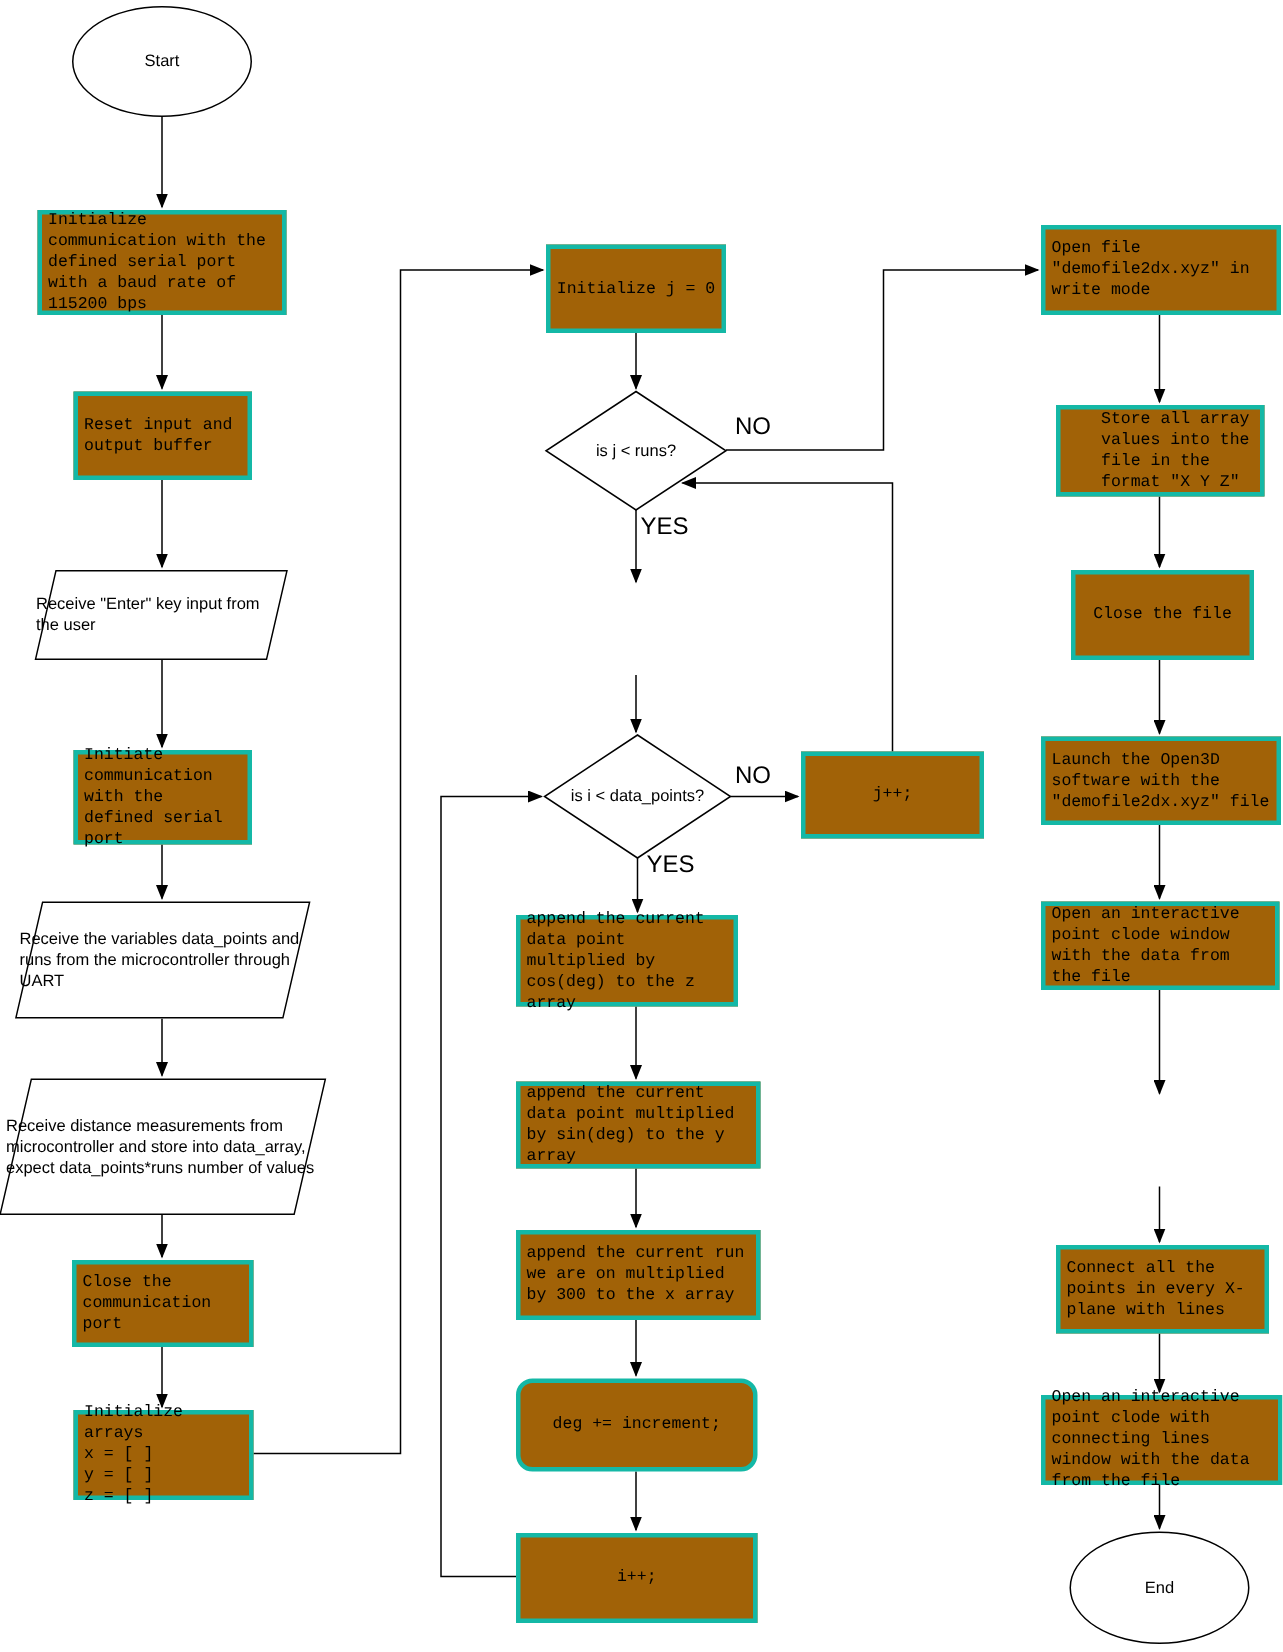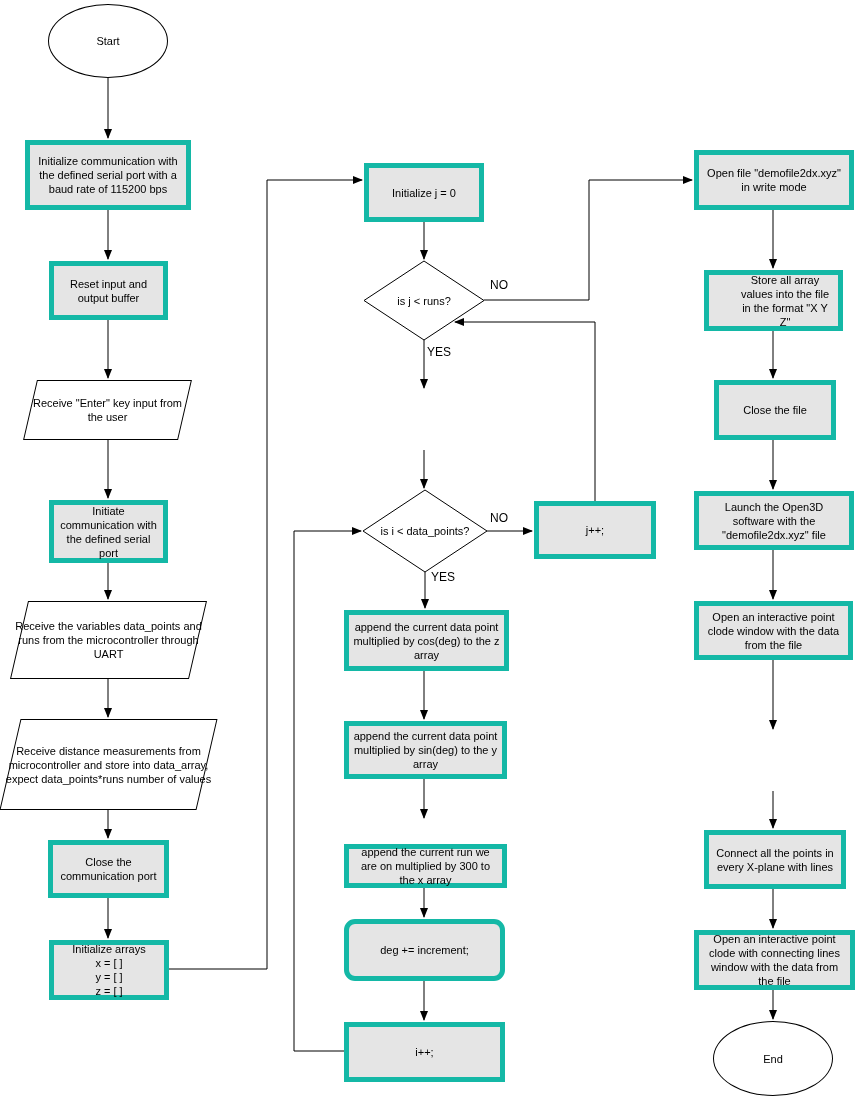--- a/index.html
+++ b/index.html
@@ -4,34 +4,34 @@
 <style>
   html,body { margin:0; padding:0; background:#fff; }
   .canvas {
     position:relative; width:855px; height:1101px; background:#fff;
     font-family:"Liberation Sans", sans-serif; overflow:hidden; color:#000;
   }
   .edge-layer { position:absolute; left:0; top:0; width:855px; height:1101px; pointer-events:none; }
   .edge-layer polyline { fill:none; stroke:#000; stroke-width:1; }
   .node {
     position:absolute; display:flex; align-items:center; justify-content:center;
-    text-align:center; font-size:11px; line-height:14px; box-sizing:border-box;
+    font-size:11px; line-height:14px; box-sizing:border-box;
   }
-  .rect    { background:#e5e5e5; border:5px solid #14b8a6; }
+  .rect    { background:#a16207; border:3px solid #14b8a6;font-family:Liberation Mono, monospace; }
   .ellipse { background:#fff; border:1px solid #000; border-radius:50%; }
   .diamond { background:transparent; }
   .diamond svg { position:absolute; left:0; top:0; width:100%; height:100%; overflow:visible; }
   .diamond polygon { fill:#fff; stroke:#000; }
   .para { background:transparent; }
   .pbg {
     position:absolute; top:0; bottom:0; left:10px; right:10px;
     background:#fff; border:1px solid #000; transform:skewX(-13deg);
   }
   .txt { position:relative; white-space:pre-line; padding:0 4px; z-index:1; }
-  .lbl { position:absolute; font-size:12px; line-height:14px; }
+  .lbl { position:absolute; font-size:16px; line-height:14px; }
 </style>
 </head>
 <body>
 
 <div class="canvas">
 
   <svg class="edge-layer" width="855" height="1101">
     <defs>
       <marker id="arrow" markerWidth="10" markerHeight="8" refX="9" refY="4" orient="auto" markerUnits="userSpaceOnUse">
         <path d="M0,0 L10,4 L0,8 Z" fill="#000"></path>
@@ -113,27 +113,27 @@
   </div>
   <div class="node diamond" style="left:363px;top:490px;width:124px;height:82px;">
     <svg viewBox="0 0 124 82" preserveAspectRatio="none">
       <polygon points="62,0 124,41 62,82 0,41" vector-effect="non-scaling-stroke"></polygon>
     </svg>
     <span class="txt">is i &lt; data_points?</span>
   </div>
   <div class="node rect" style="left:534px;top:501px;width:122px;height:58px;">
     <span class="txt">j++;</span>
   </div>
-  <div class="node rect" style="left:344px;top:610px;width:165px;height:61px;">
+  <div class="node rect" style="left:344px;top:610px;width:148px;height:61px;">
     <span class="txt">append the current data point multiplied by cos(deg) to the z array</span>
   </div>
   <div class="node rect" style="left:344px;top:721px;width:163px;height:58px;">
     <span class="txt">append the current data point multiplied by sin(deg) to the y array</span>
   </div>
-  <div class="node rect" style="left:344px;top:844px;width:163px;height:44px;">
+  <div class="node rect" style="left:344px;top:820px;width:163px;height:60px;">
     <span class="txt">append the current run we are on multiplied by 300 to the x array</span>
   </div>
   <div class="node rect" style="left:344px;top:919px;width:161px;height:62px;border-radius:11px;">
     <span class="txt">deg += increment;</span>
   </div>
   <div class="node rect" style="left:344px;top:1022px;width:161px;height:60px;">
     <span class="txt">i++;</span>
   </div>
 
   <div class="node rect" style="left:694px;top:150px;width:160px;height:60px;">

